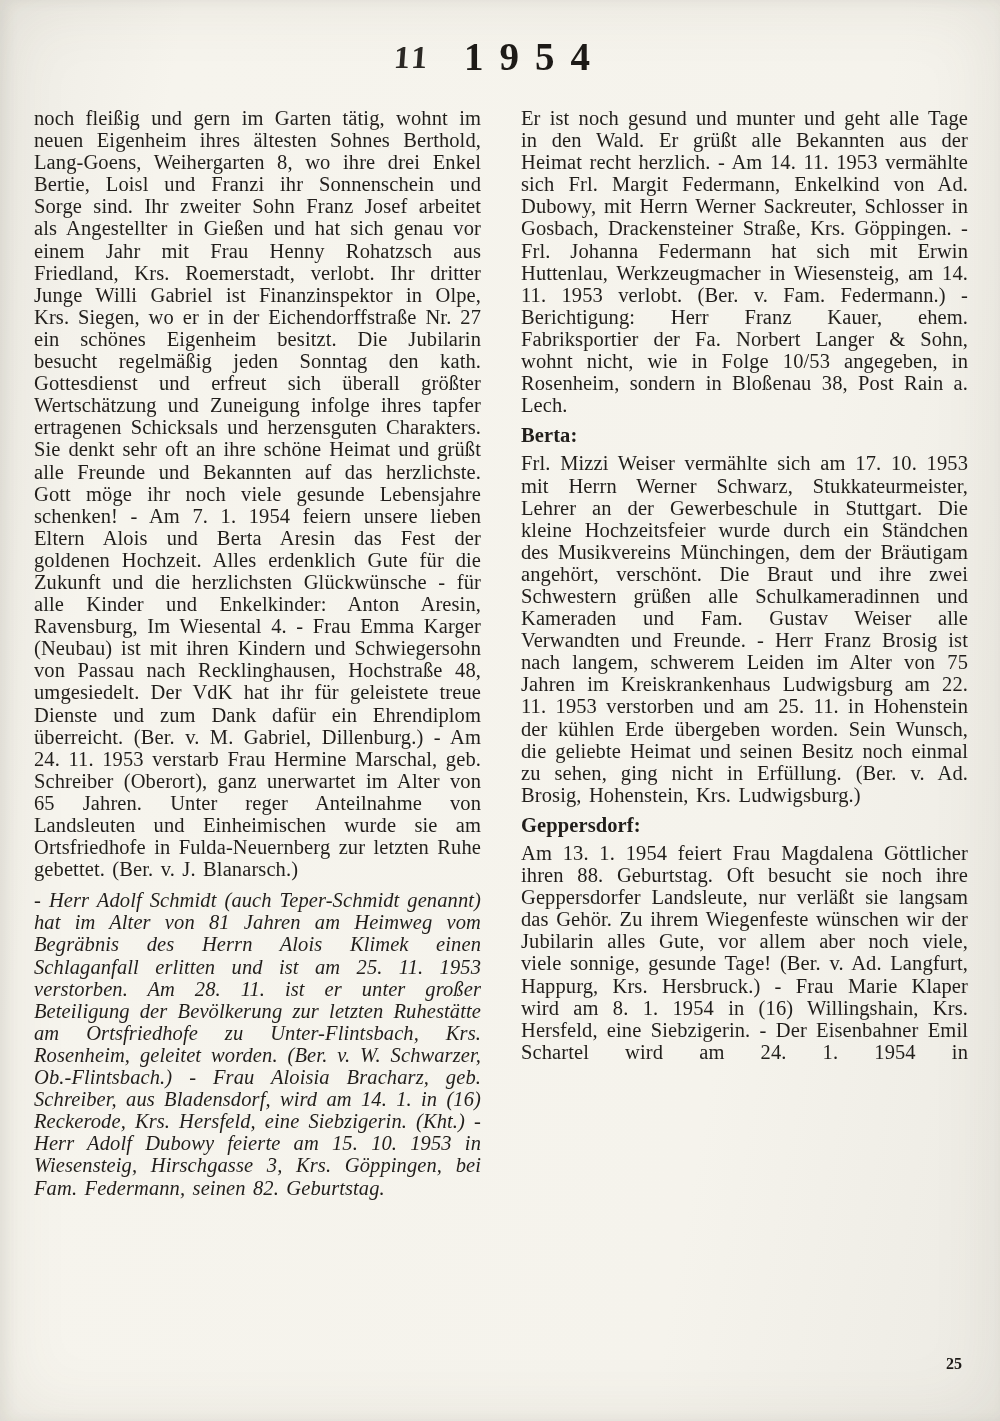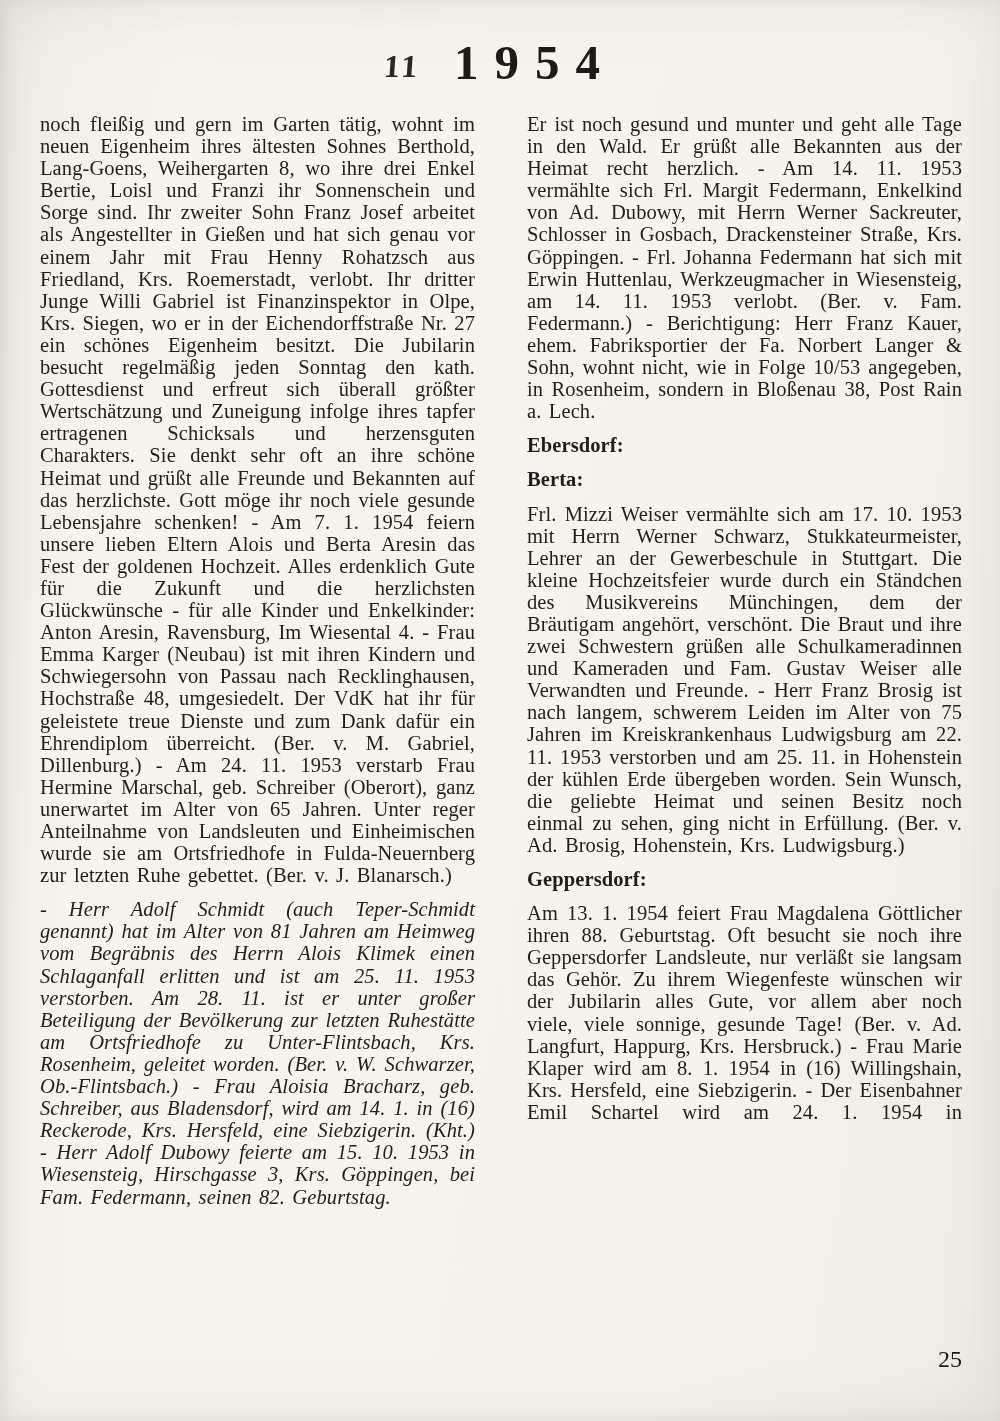--- a/index.html
+++ b/index.html
@@ -31,21 +31,21 @@
     display: inline-block;
     font-size: 32px;
     letter-spacing: 3px;
     margin-right: 34px;
     color: #2b2824;
     transform: skewX(-4deg);
     vertical-align: 2px;
   }
   .year-heading {
     display: inline-block;
-    font-size: 49px;
+    font-size: 39px;
     letter-spacing: 16px;
     color: #1d1a17;
   }
   .text-columns {
     position: absolute;
     top: 101px;
     left: 28px;
     width: 946px;
     display: flex;
     gap: 28px;
@@ -54,34 +54,34 @@
     flex: 1;
     font-size: 20.5px;
     line-height: 22.1px;
     text-align: justify;
     letter-spacing: 0.1px;
     word-spacing: 2.2px;
     color: #211e1b;
     hyphens: auto;
     -webkit-hyphens: auto;
   }
-  .col p { margin: 12px; }
+  .col p { margin: 6px; }
   .para-gap { margin-top: 9px !important; font-style: italic; }
   .section-heading {
     font-weight: bold;
     margin-top: 8px !important;
     text-align: left;
   }
   .runover { text-align-last: justify; }
   .page-number {
     position: absolute;
     right: 38px;
     bottom: 48px;
-    font-size: 24px;
-    font-weight: normal;
+    font-size: 16px;
+    font-weight: bold;
     color: #1e1b18;
   }
 </style>
 </head>
 <body>
 
 <div class="page">
 
   <div class="page-header">
     <span class="issue-mark">11</span><span class="year-heading">1954</span>
@@ -90,21 +90,20 @@
   <div class="text-columns">
 
     <div class="col">
       <p>noch fleißig und gern im Garten tätig, wohnt im neuen Eigenheim ihres ältesten Sohnes Berthold, Lang-Goens, Weihergarten 8, wo ihre drei Enkel Bertie, Loisl und Franzi ihr Sonnenschein und Sorge sind. Ihr zweiter Sohn Franz Josef arbeitet als Angestellter in Gießen und hat sich genau vor einem Jahr mit Frau Henny Rohatzsch aus Friedland, Krs. Roemerstadt, verlobt. Ihr dritter Junge Willi Gabriel ist Finanzinspektor in Olpe, Krs. Siegen, wo er in der Eichendorffstraße Nr. 27 ein schönes Eigenheim besitzt. Die Jubilarin besucht regelmäßig jeden Sonntag den kath. Gottesdienst und erfreut sich überall größter Wertschätzung und Zuneigung infolge ihres tapfer ertragenen Schicksals und herzensguten Charakters. Sie denkt sehr oft an ihre schöne Heimat und grüßt alle Freunde und Bekannten auf das herzlichste. Gott möge ihr noch viele gesunde Lebensjahre schenken! - Am 7. 1. 1954 feiern unsere lieben Eltern Alois und Berta Aresin das Fest der goldenen Hochzeit. Alles erdenklich Gute für die Zukunft und die herzlichsten Glückwünsche - für alle Kinder und Enkelkinder: Anton Aresin, Ravensburg, Im Wiesental 4. - Frau Emma Karger (Neubau) ist mit ihren Kindern und Schwiegersohn von Passau nach Recklinghausen, Hochstraße 48, umgesiedelt. Der VdK hat ihr für geleistete treue Dienste und zum Dank dafür ein Ehrendiplom überreicht. (Ber. v. M. Gabriel, Dillenburg.) - Am 24. 11. 1953 verstarb Frau Hermine Marschal, geb. Schreiber (Oberort), ganz unerwartet im Alter von 65 Jahren. Unter reger Anteilnahme von Landsleuten und Einheimischen wurde sie am Ortsfriedhofe in Fulda-Neuernberg zur letzten Ruhe gebettet. (Ber. v. J. Blanarsch.)</p>
       <p class="para-gap">- Herr Adolf Schmidt (auch Teper-Schmidt genannt) hat im Alter von 81 Jahren am Heimweg vom Begräbnis des Herrn Alois Klimek einen Schlaganfall erlitten und ist am 25. 11. 1953 verstorben. Am 28. 11. ist er unter großer Beteiligung der Bevölkerung zur letzten Ruhestätte am Ortsfriedhofe zu Unter-Flintsbach, Krs. Rosenheim, geleitet worden. (Ber. v. W. Schwarzer, Ob.-Flintsbach.) - Frau Aloisia Bracharz, geb. Schreiber, aus Bladensdorf, wird am 14. 1. in (16) Reckerode, Krs. Hersfeld, eine Siebzigerin. (Kht.) - Herr Adolf Dubowy feierte am 15. 10. 1953 in Wiesensteig, Hirschgasse 3, Krs. Göppingen, bei Fam. Federmann, seinen 82. Geburtstag.</p>
     </div>
 
     <div class="col">
       <p>Er ist noch gesund und munter und geht alle Tage in den Wald. Er grüßt alle Bekannten aus der Heimat recht herzlich. - Am 14. 11. 1953 vermählte sich Frl. Margit Federmann, Enkelkind von Ad. Dubowy, mit Herrn Werner Sackreuter, Schlosser in Gosbach, Drackensteiner Straße, Krs. Göppingen. - Frl. Johanna Federmann hat sich mit Erwin Huttenlau, Werkzeugmacher in Wiesensteig, am 14. 11. 1953 verlobt. (Ber. v. Fam. Federmann.) - Berichtigung: Herr Franz Kauer, ehem. Fabriksportier der Fa. Norbert Langer &amp; Sohn, wohnt nicht, wie in Folge 10/53 angegeben, in Rosenheim, sondern in Bloßenau 38, Post Rain a. Lech.</p>
 
-      <p class="section-heading">Ebersdorf:</p>
 
       <p class="section-heading">Berta:</p>
       <p>Frl. Mizzi Weiser vermählte sich am 17. 10. 1953 mit Herrn Werner Schwarz, Stukkateurmeister, Lehrer an der Gewerbeschule in Stuttgart. Die kleine Hochzeitsfeier wurde durch ein Ständchen des Musikvereins Münchingen, dem der Bräutigam angehört, verschönt. Die Braut und ihre zwei Schwestern grüßen alle Schulkameradinnen und Kameraden und Fam. Gustav Weiser alle Verwandten und Freunde. - Herr Franz Brosig ist nach langem, schwerem Leiden im Alter von 75 Jahren im Kreiskrankenhaus Ludwigsburg am 22. 11. 1953 verstorben und am 25. 11. in Hohenstein der kühlen Erde übergeben worden. Sein Wunsch, die geliebte Heimat und seinen Besitz noch einmal zu sehen, ging nicht in Erfüllung. (Ber. v. Ad. Brosig, Hohenstein, Krs. Ludwigsburg.)</p>
 
       <p class="section-heading">Geppersdorf:</p>
       <p class="runover">Am 13. 1. 1954 feiert Frau Magdalena Göttlicher ihren 88. Geburtstag. Oft besucht sie noch ihre Geppersdorfer Landsleute, nur verläßt sie langsam das Gehör. Zu ihrem Wiegenfeste wünschen wir der Jubilarin alles Gute, vor allem aber noch viele, viele sonnige, gesunde Tage! (Ber. v. Ad. Langfurt, Happurg, Krs. Hersbruck.) - Frau Marie Klaper wird am 8. 1. 1954 in (16) Willingshain, Krs. Hersfeld, eine Siebzigerin. - Der Eisenbahner Emil Schartel wird am 24. 1. 1954 in</p>
     </div>
 
   </div>
 

